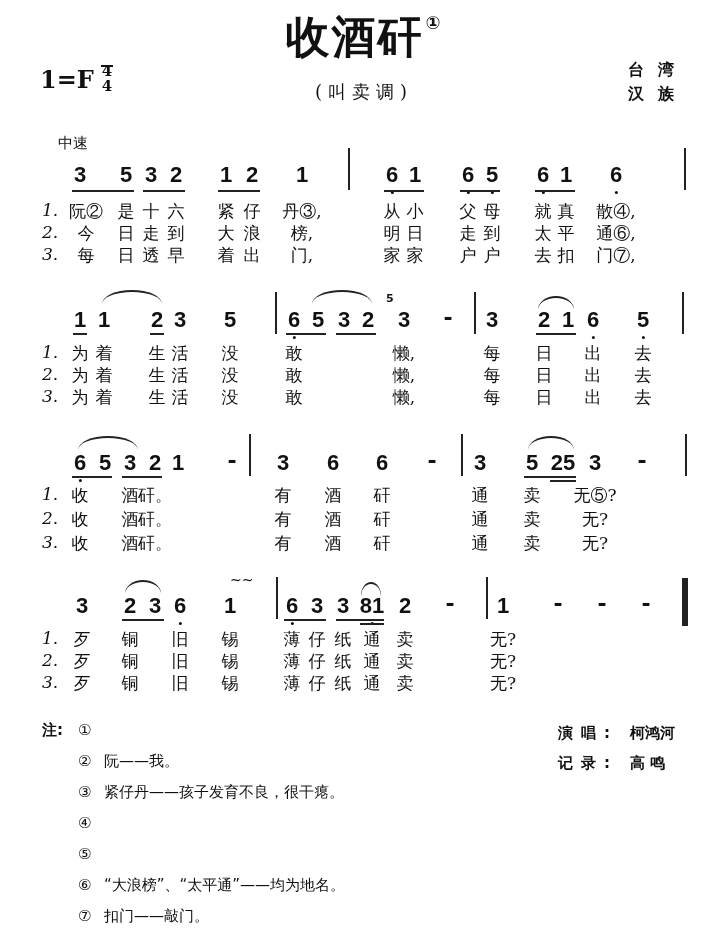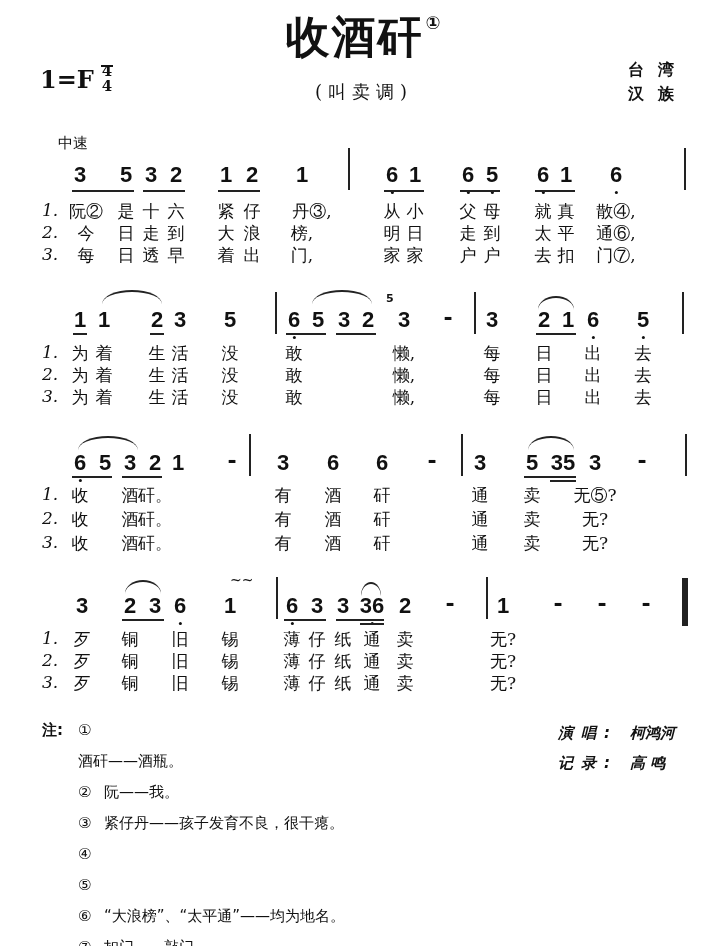--- a/index.html
+++ b/index.html
@@ -21,21 +21,21 @@
   .slur { position:absolute; border-top:2px solid #222; border-radius:50% 50% 0 0 / 100% 100% 0 0; height:12px; }
   .lyr { position:absolute; font-size:17px; font-family:"DejaVu Serif", serif; transform:translateX(-50%); white-space:nowrap; }
   .vn { position:absolute; font-size:17px; font-style:italic; font-family:"DejaVu Serif", serif; }
   .grace { position:absolute; font-size:11px; font-weight:bold; }
   .trill { position:absolute; font-size:14px; }
   .notes { left:42px; top:715px; font-size:15px; line-height:31px; }
   .notes .row { display:flex; }
   .notes .lbl { width:36px; font-weight:bold; }
   .notes .num { width:26px; }
   .credits { left:558px; top:718px; font-size:15px; font-weight:bold; line-height:30px; }
-  .credits .r { display:flex;font-style:italic; }
+  .credits .r { display:flex; }
   .credits .k { width:72px; letter-spacing:8px; }
 </style>
 </head>
 <body>
 
 <div class="abs title"><span>收酒矸</span><sup>①</sup></div>
 <div class="abs key">
   <span>1=F</span>
   <span class="frac">
       <span>4</span>
@@ -79,21 +79,21 @@
   <span class="vn" style="left:42px;top:222px">2.</span>
   <span class="vn" style="left:42px;top:244px">3.</span>
 </div>
 <div id="ly1">
     <span class="lyr" style="left: 86px; top: 200px;">阮②</span>
     <span class="lyr" style="left: 126px; top: 200px;">是</span>
     <span class="lyr" style="left: 151px; top: 200px;">十</span>
     <span class="lyr" style="left: 176px; top: 200px;">六</span>
     <span class="lyr" style="left: 226px; top: 200px;">紧</span>
     <span class="lyr" style="left: 252px; top: 200px;">仔</span>
-    <span class="lyr" style="left: 302px; top: 200px; margin-left: 10px;">丹③,</span>
+    <span class="lyr" style="left: 302px; top: 200px;">丹③,</span>
     <span class="lyr" style="left: 392px; top: 200px;">从</span>
     <span class="lyr" style="left: 415px; top: 200px;">小</span>
     <span class="lyr" style="left: 468px; top: 200px;">父</span>
     <span class="lyr" style="left: 492px; top: 200px;">母</span>
     <span class="lyr" style="left: 543px; top: 200px;">就</span>
     <span class="lyr" style="left: 566px; top: 200px;">真</span>
     <span class="lyr" style="left: 616px; top: 200px;">散④,</span>
     <span class="lyr" style="left: 86px; top: 222px;">今</span>
     <span class="lyr" style="left: 126px; top: 222px;">日</span>
     <span class="lyr" style="left: 151px; top: 222px;">走</span>
@@ -207,21 +207,21 @@
   <span class="note" style="left:178px;top:450px">1</span>
   <span class="dash" style="left:232px;top:448px">-</span>
   <div class="ul" style="left:72px;top:476px;width:40px"></div>
   <div class="ul" style="left:122px;top:476px;width:40px"></div>
   <span class="note" style="left:283px;top:450px">3</span>
   <span class="note" style="left:333px;top:450px">6</span>
   <span class="note" style="left:382px;top:450px">6</span>
   <span class="dash" style="left:432px;top:448px">-</span>
   <span class="note" style="left:480px;top:450px">3</span>
   <span class="note" style="left:532px;top:450px">5</span>
-  <span class="note" style="left:563px;top:450px">35</span>
+  <span class="note" style="left:563px;top:450px">25</span>
   <span class="note" style="left:595px;top:450px">3</span>
   <span class="dash" style="left:642px;top:448px">-</span>
   <div class="ul" style="left:524px;top:476px;width:52px"></div>
   <div class="ul" style="left:550px;top:480px;width:26px"></div>
 
   <span class="vn" style="left:42px;top:484px">1.</span>
   <span class="vn" style="left:42px;top:508px">2.</span>
   <span class="vn" style="left:42px;top:532px">3.</span>
 </div>
 <div id="ly3">
@@ -263,21 +263,21 @@
   <div class="bar" style="left:682px;top:578px;height:48px;width:6px"></div>
   <span class="note" style="left:82px;top:593px">3</span>
   <span class="note" style="left:130px;top:593px">2</span>
   <span class="note" style="left:155px;top:593px">3</span>
   <span class="note dot-below" style="left:180px;top:593px">6</span>
   <span class="note" style="left:230px;top:593px">1</span>
   <div class="ul" style="left:122px;top:619px;width:42px"></div>
   <span class="note dot-below" style="left:292px;top:593px">6</span>
   <span class="note" style="left:317px;top:593px">3</span>
   <span class="note" style="left:343px;top:593px">3</span>
-  <span class="note dot-below" style="left:372px;top:593px">36</span>
+  <span class="note dot-below" style="left:372px;top:593px">81</span>
   <span class="note" style="left:405px;top:593px">2</span>
   <span class="dash" style="left:450px;top:591px">-</span>
   <div class="ul" style="left:284px;top:619px;width:42px"></div>
   <div class="ul" style="left:336px;top:619px;width:48px"></div>
   <div class="ul" style="left:360px;top:623px;width:24px"></div>
   <span class="note" style="left:503px;top:593px">1</span>
   <span class="dash" style="left:558px;top:591px">-</span>
   <span class="dash" style="left:602px;top:591px">-</span>
   <span class="dash" style="left:646px;top:591px">-</span>
 
@@ -318,25 +318,20 @@
     <span class="lyr" style="left: 503px; top: 672px;">无?</span>
   </div>
 
 <div class="abs notes">
   <div class="row">
       <span class="lbl">注:</span>
       <span class="num">①</span>
     </div>
   <div class="row">
       <span class="lbl"></span>
-      <span class="num"></span>
-      <span style="margin-left:-26px">酒矸——酒瓶。</span>
-    </div>
-  <div class="row">
-      <span class="lbl"></span>
       <span class="num">②</span>
       <span>阮——我。</span>
     </div>
   <div class="row">
       <span class="lbl"></span>
       <span class="num">③</span>
       <span>紧仔丹——孩子发育不良，很干瘪。</span>
     </div>
   <div class="row">
       <span class="lbl"></span>

